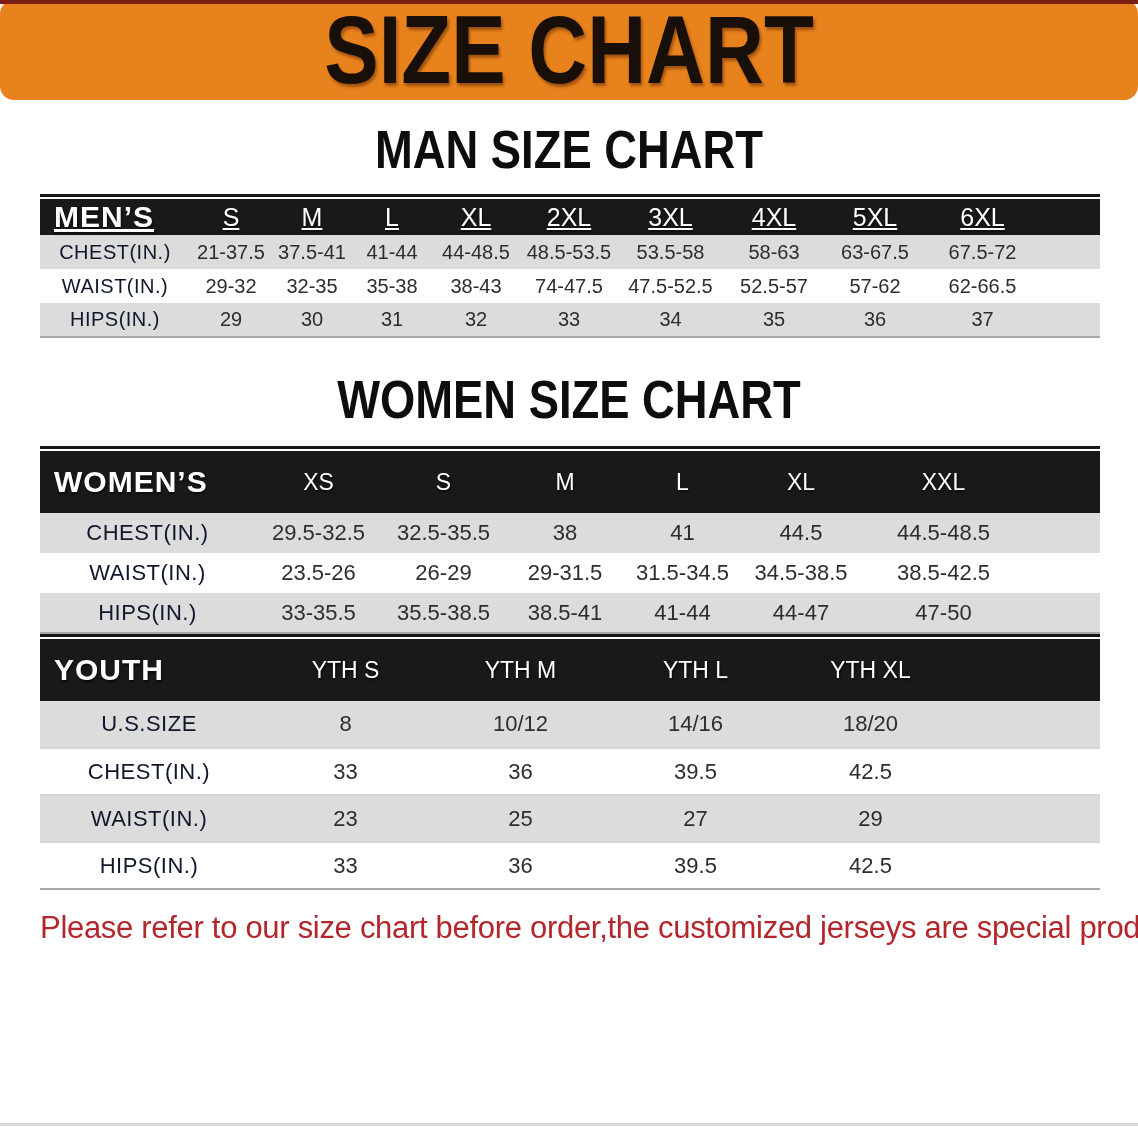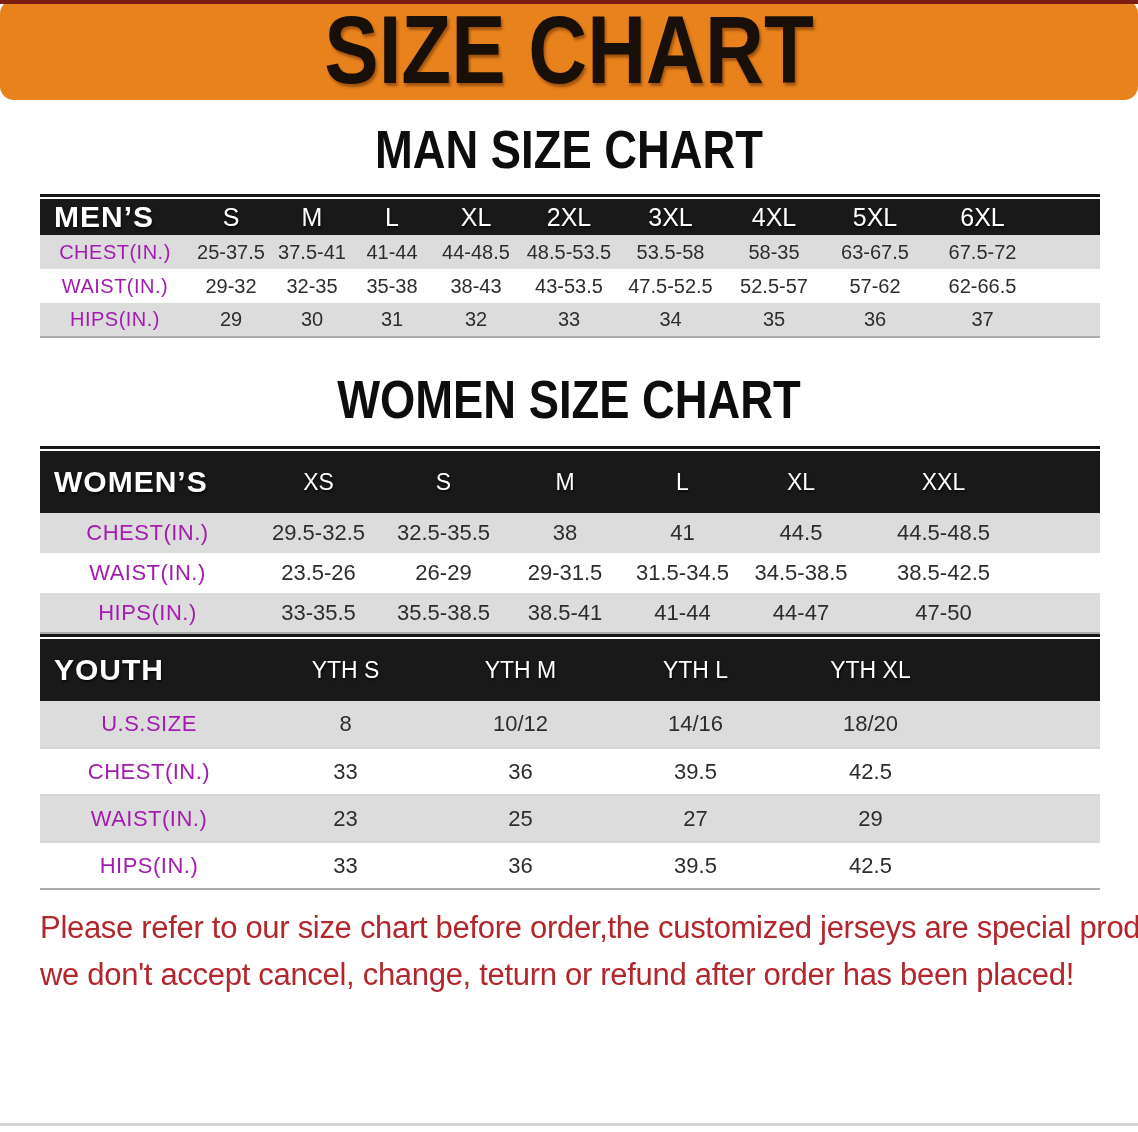--- a/index.html
+++ b/index.html
@@ -54,32 +54,32 @@
   table {
     border-collapse: collapse; table-layout: fixed;
     width: 1060px;
     border-bottom: 2px solid #ababab;
   }
   thead th {
     background: var(--table_black, #191919);
     color: #ffffff; font-weight: 400; text-align: center;
     text-shadow: 1px 2px 2px rgba(0,0,0,0.6);
   }
-  .men   thead th { height: 28px; font-size: 25px; }
+  .men   thead th { height: 28px; font-size: 25px; text-decoration: underline; }
   .women thead th, .youth thead th { height: 62px; font-size: 23px; }
   thead th.corner {
     text-align: left; padding-left: 14px;
     font-weight: 700; font-size: 30px; letter-spacing: 1px;
   }
   tbody td { text-align: center; color: #2d2d2d; background: #ffffff; }
   .men   tbody td { height: 34px; font-size: 20px; }
   .women tbody td { height: 40px; font-size: 22px; }
   .youth tbody td { height: 47px; font-size: 22px; }
   tr.shade td { background: var(--row_gray, #DCDCDC); }
-  td.rowlabel { color: #a21caf; letter-spacing: 0.5px; }
+  td.rowlabel { color: #0f172a; letter-spacing: 0.5px; }
   .youth tbody tr:not(:last-child) td { border-bottom: 2px solid #d6d6d6; }
 
   
   .disclaimer {
     margin: 14px 40px 0 40px;
     color: var(--disclaimer_red, #B3262B);
     font-size: 31px; line-height: 47px;
     letter-spacing: -0.3px;
   }
   .disclaimer p { margin: 0; white-space: nowrap; }
@@ -125,38 +125,38 @@
             <th>3XL</th>
             <th>4XL</th>
             <th>5XL</th>
             <th>6XL</th>
             <th></th>
           </tr>
         </thead>
       <tbody>
           <tr class="shade">
             <td class="rowlabel">CHEST(IN.)</td>
-            <td>25-37.5</td>
+            <td>21-37.5</td>
             <td>37.5-41</td>
             <td>41-44</td>
             <td>44-48.5</td>
             <td>48.5-53.5</td>
             <td>53.5-58</td>
-            <td>58-35</td>
+            <td>58-63</td>
             <td>63-67.5</td>
             <td>67.5-72</td>
             <td></td>
           </tr>
           <tr>
             <td class="rowlabel">WAIST(IN.)</td>
             <td>29-32</td>
             <td>32-35</td>
             <td>35-38</td>
             <td>38-43</td>
-            <td>43-53.5</td>
+            <td>74-47.5</td>
             <td>47.5-52.5</td>
             <td>52.5-57</td>
             <td>57-62</td>
             <td>62-66.5</td>
             <td></td>
           </tr>
           <tr class="shade">
             <td class="rowlabel">HIPS(IN.)</td>
             <td>29</td>
             <td>30</td>
@@ -290,16 +290,15 @@
             <td>42.5</td>
             <td></td>
           </tr>
         </tbody>
     </table>
   </div>
 </section>
 
 <div class="disclaimer">
   <p>Please refer to our size chart before order,the customized jerseys are special products,</p>
-  <p>we don't accept cancel, change, teturn or refund after order has been placed!</p>
 </div>
 
 <div class="bottom-line"></div>
 
 </body></html>

